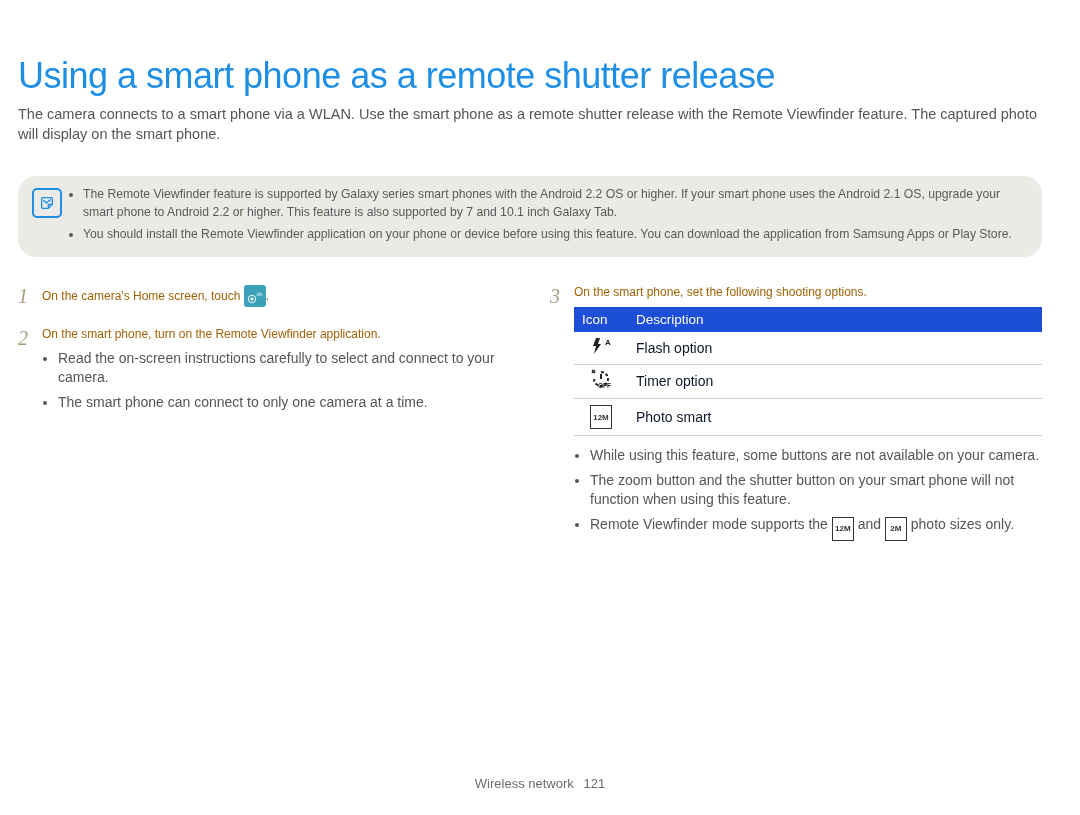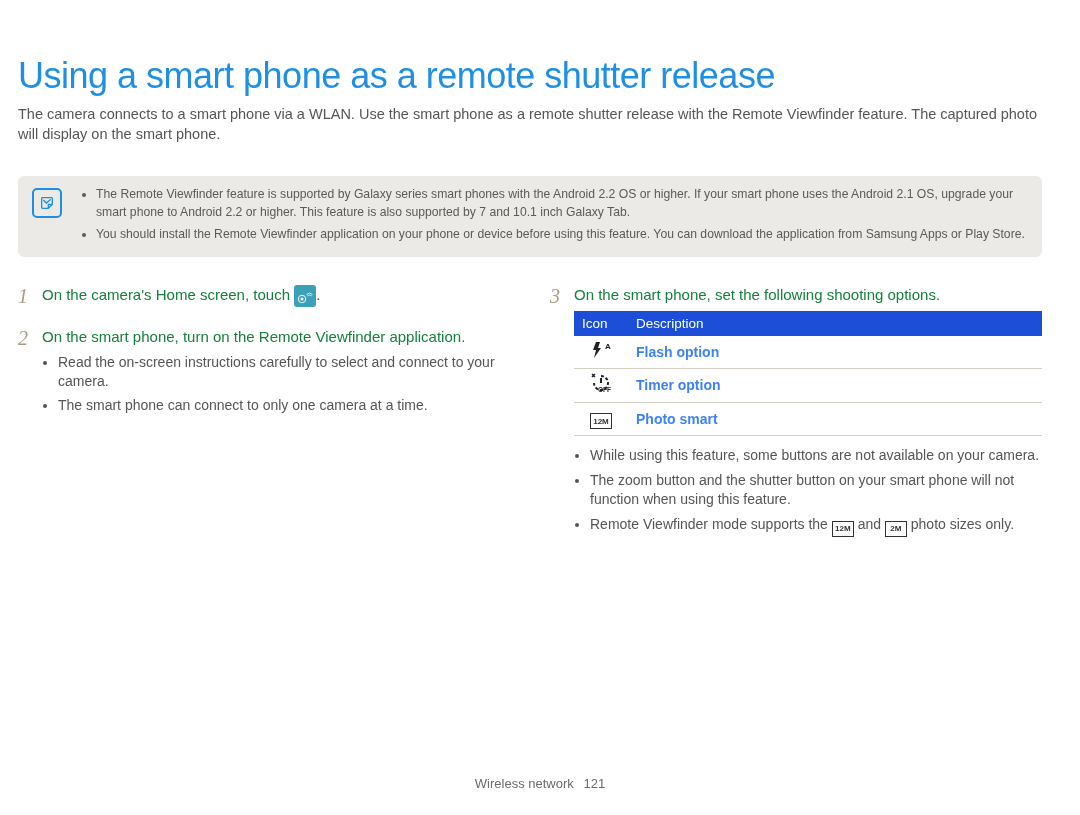--- a/index.html
+++ b/index.html
@@ -27,24 +27,24 @@
     letter-spacing: -0.5px;
   }
   .intro {
     font-size: 14.5px;
     line-height: 1.35;
     color: #555;
     margin: 0 0 32px 0;
   }
   .note-box {
     background: #eceae6;
-    border-radius: 6px;
+    border-radius: 18px;
     padding: 10px 14px 10px 14px;
     display: flex;
-    gap: 20px;
+    gap: 7px;
     margin-bottom: 28px;
   }
   .note-icon {
     width: 26px;
     height: 26px;
     border: 2px solid #1f8fe5;
     border-radius: 5px;
     color: #1f8fe5;
     display: flex;
     align-items: center;
@@ -80,23 +80,23 @@
     color: #a69b7e;
     font-family: Georgia, "Times New Roman", serif;
     line-height: 1.1;
     width: 18px;
     flex-shrink: 0;
   }
   .step-body {
     flex: 1;
   }
   .step-text {
-    font-size: 15px;
+    font-size: 12px;
     line-height: 1.3;
-    color: #15803d;
+    color: #a16207;
     margin: 0 0 6px 0;
   }
   .sub-list {
     margin: 4px 0 0 0;
     padding-left: 16px;
     font-size: 14px;
     line-height: 1.35;
     color: #555;
   }
   .sub-list li { margin-bottom: 6px; }
@@ -123,43 +123,42 @@
     background: #1d4ed8;
     color: #fff;
     font-weight: 400;
     text-align: left;
     padding: 5px 8px;
     font-size: 13.5px;
   }
   table.opt td {
     border-bottom: 1px solid #d5d0c4;
     padding: 6px 8px;
-    color: #3b82f6;
+    color: #0f172a;
     vertical-align: middle;
-    font-weight: bold;
   }
   table.opt td.ic {
     width: 38px;
     text-align: center;
     color: #222;
     font-weight: 500;
   }
   .small-icon {
     display: inline-flex;
     align-items: center;
     justify-content: center;
     width: 22px;
     height: 16px;
   }
   .photo-box {
     display: inline-flex;
     align-items: center;
     justify-content: center;
     width: 22px;
-    height: 16px;
+    height: 24px;
     border: 1.5px solid #333;
     font-size: 8px;
     font-weight: 700;
     color: #333;
     box-sizing: border-box;
     vertical-align: -2px;
   }
   .footer {
     position: absolute;
     bottom: 24px;

